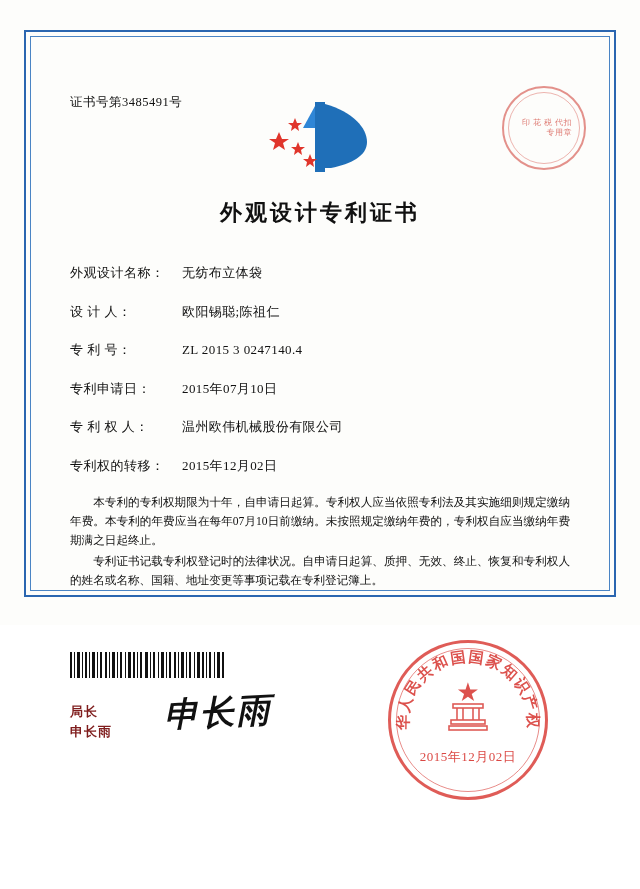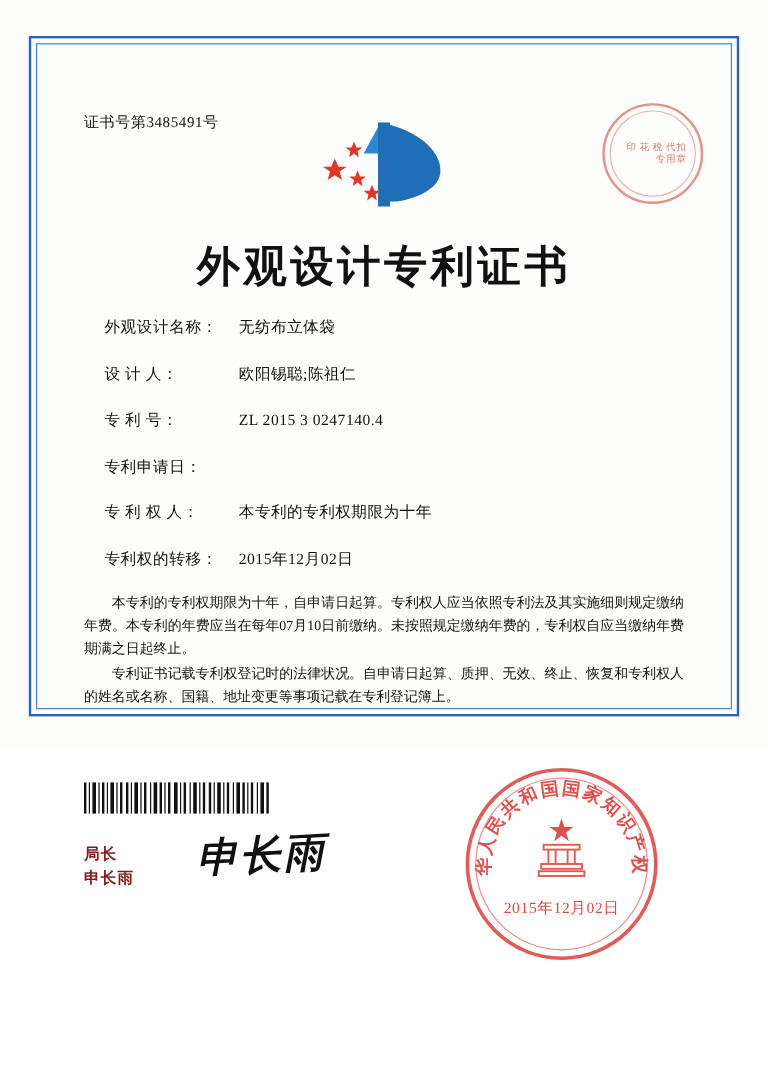--- a/index.html
+++ b/index.html
@@ -113,21 +113,21 @@
 
   
   .doc-title {
     position: absolute;
     left: 0;
     right: 0;
     top: 148px;
     text-align: center;
     font-family: "DejaVu Serif", serif;
     font-weight: bold;
-    font-size: 36px;
+    font-size: 22px;
     letter-spacing: 3px;
     color: #111;
   }
 
   
   .fields {
     position: absolute;
     left: 26px;
     right: 26px;
     top: 214px;
@@ -137,21 +137,20 @@
     align-items: baseline;
     margin-bottom: 20.5px;
     font-size: 13px;
     color: #111;
   }
   .field-label {
     width: 112px;
     flex: 0 0 112px;
     letter-spacing: 0.5px;
     white-space: nowrap;
-    margin-left: 17px;
   }
   .field-value {
     flex: 1 1 auto;
     letter-spacing: 0.4px;
     white-space: nowrap;
   }
 
   
   .body-text {
     position: absolute;
@@ -324,24 +323,25 @@
       <div class="field-row">
         <span class="field-label">设 计 人：</span>
         <span class="field-value">欧阳锡聪;陈祖仁</span>
       </div>
       <div class="field-row">
         <span class="field-label">专 利 号：</span>
         <span class="field-value">ZL 2015 3 0247140.4</span>
       </div>
       <div class="field-row">
         <span class="field-label">专利申请日：</span>
+        <span class="field-value">2015年07月10日</span>
       </div>
       <div class="field-row">
         <span class="field-label">专 利 权 人：</span>
-        <span class="field-value">本专利的专利权期限为十年</span>
+        <span class="field-value">温州欧伟机械股份有限公司</span>
       </div>
       <div class="field-row">
         <span class="field-label">专利权的转移：</span>
         <span class="field-value">2015年12月02日</span>
       </div>
     </div>
 
     <div class="body-text">
       <p>本专利的专利权期限为十年，自申请日起算。专利权人应当依照专利法及其实施细则规定缴纳年费。本专利的年费应当在每年07月10日前缴纳。未按照规定缴纳年费的，专利权自应当缴纳年费期满之日起终止。</p>
       <p>专利证书记载专利权登记时的法律状况。自申请日起算、质押、无效、终止、恢复和专利权人的姓名或名称、国籍、地址变更等事项记载在专利登记簿上。</p>

